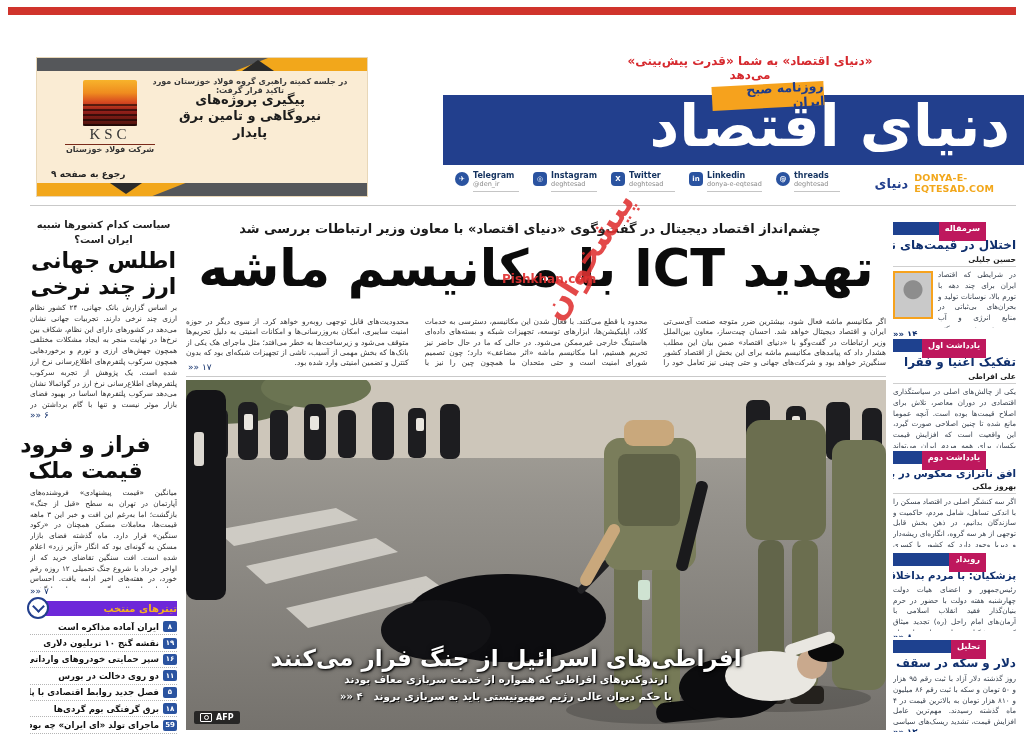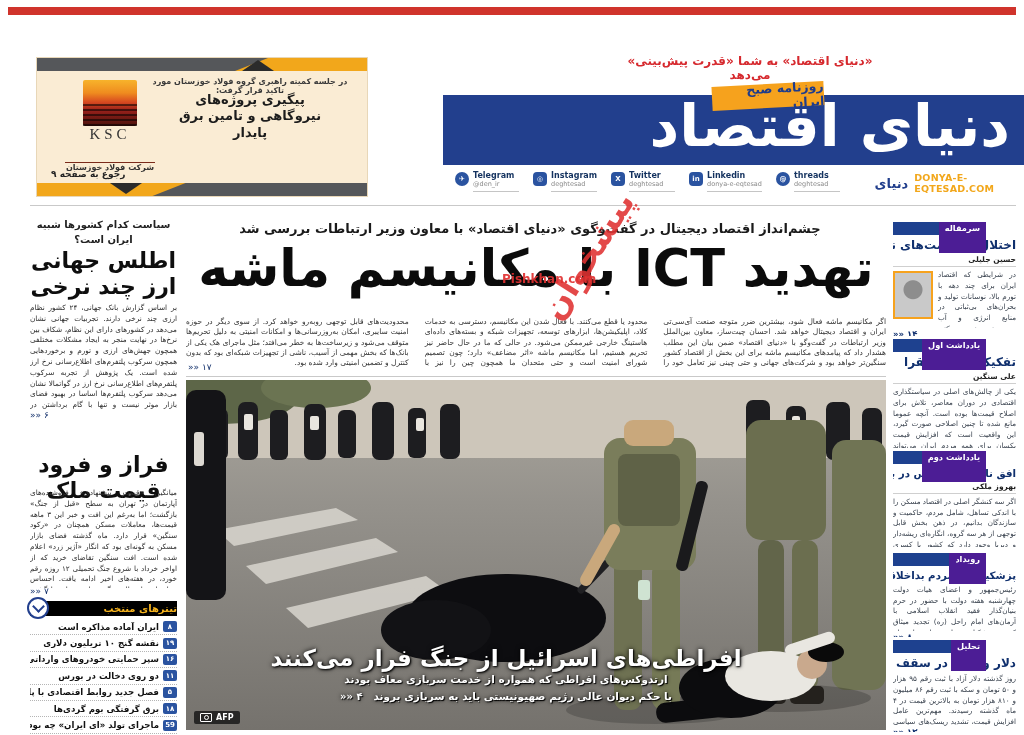--- a/index.html
+++ b/index.html
@@ -37,29 +37,29 @@
           border-right:16px solid transparent;border-bottom:11px solid #2b2b2b;}
   .tri-dn{position:absolute;width:0;height:0;border-left:16px solid transparent;
           border-right:16px solid transparent;border-top:11px solid #2b2b2b;}
   .ad-kicker{font-size:8px;font-weight:bold;color:#3a3a3a;text-align:center;}
   .ad-headline{font-size:13px;font-weight:900;color:#1c1c1c;text-align:center;line-height:1.25;}
   .ksc-block{width:54px;height:46px;border-radius:2px;
     background:linear-gradient(180deg,#f7b32b 0%,#ef8c1f 28%,#d84a20 48%,#97201a 66%,#4a120c 100%);}
   .ksc-lines{position:absolute;left:0;right:0;bottom:0;height:22px;
     background:repeating-linear-gradient(180deg,rgba(0,0,0,.55) 0 2px,transparent 2px 5px);}
   .ksc-letters{font-family:"Liberation Serif",serif;font-size:15px;letter-spacing:4px;
-    color:#333;border-bottom:1.5px solid #7a2a1a;padding-bottom:19px;}
+    color:#333;border-bottom:1.5px solid #7a2a1a;padding-bottom:1px;}
   .ksc-company{font-size:8px;color:#333;font-weight:bold;}
   .ad-ref{font-size:9px;font-weight:bold;color:#222;}
   
   .lc-kicker{font-size:10px;font-weight:bold;color:#222;text-align:center;line-height:1.5;}
   .lc-h{font-size:22px;font-weight:900;color:#0e0e0e;text-align:center;line-height:1.2;}
   .smallbody{font-size:7.3px;line-height:1.48;text-align:justify;color:#2d2d2d;overflow:hidden;}
   .pref{font-size:9px;font-weight:normal;color:#13306b;text-align:left;}
-  .sel-bar{background:#000000;display:flex;align-items:center;justify-content:flex-end;}
+  .sel-bar{background:#6d28d9;display:flex;align-items:center;justify-content:flex-end;}
   .sel-label{color:#f6b31d;font-weight:800;font-size:10px;padding-left:8px;}
   .sel-circle{position:absolute;left:-3px;top:-4px;width:18px;height:18px;border-radius:50%;
     background:#fff;border:2px solid #223f8d;display:flex;align-items:center;justify-content:center;}
   .sel-chev{width:7px;height:7px;border-right:2px solid #223f8d;border-bottom:2px solid #223f8d;
     transform:rotate(45deg);margin-top:-3px;}
   .sel-row{display:flex;align-items:center;gap:4px;border-bottom:1px dotted #b5b5b5;height:15.4px;overflow:hidden;}
   .sel-num{background:#2a53a0;color:#fff;font-size:7px;font-weight:bold;border-radius:2px;
     width:14px;height:11px;display:flex;align-items:center;justify-content:center;flex:none;}
   .sel-title{font-size:8.6px;font-weight:bold;color:#111;white-space:nowrap;overflow:hidden;}
   
@@ -79,21 +79,21 @@
     text-shadow:0 0 4px rgba(0,0,0,.9),1px 1px 1px #000;}
   .cap-ref{font-size:10px;font-weight:bold;color:#fff;}
   .afp{position:absolute;left:8px;bottom:6px;background:rgba(25,25,25,.85);color:#fff;
     font-size:8px;font-weight:bold;padding:2px 6px;border-radius:2px;display:flex;gap:4px;align-items:center;}
   .cam{width:10px;height:7px;border:1px solid #fff;border-radius:1px;position:relative;}
   .cam::after{content:"";position:absolute;left:3px;top:1px;width:3px;height:3px;border:1px solid #fff;border-radius:50%;}
   
   .sb-sec{position:absolute;left:0;width:123px;overflow:hidden;}
   .sb-head{position:relative;height:13px;margin-bottom:3px;}
   .sb-bar{position:absolute;left:-20px;right:30px;top:0;height:13px;background:#1e418f;}
-  .sb-chip{position:absolute;right:30px;top:0;height:31px;line-height:13px;background:#4c1d95;
+  .sb-chip{position:absolute;right:30px;top:0;height:19px;line-height:13px;background:#be185d;
     color:#fff;font-size:8.2px;font-weight:bold;padding:0 6px;white-space:nowrap;}
   .sb-h{font-size:12px;font-weight:800;color:#10306e;text-align:right;line-height:1.25;white-space:nowrap;overflow:hidden;}
   .sb-h.small{font-size:10.3px;}
   .sb-author{font-size:7.5px;font-weight:bold;color:#222;text-align:right;
     border-bottom:1px solid #cfcfcf;padding-bottom:2px;margin:2px 0 3px;}
   .sb-body{font-size:7.2px;line-height:1.5;text-align:justify;color:#39424e;overflow:hidden;}
   .sb-ref{font-size:8.5px;font-weight:bold;color:#10306e;text-align:left;margin-top:1px;}
   .sb-photo{float:left;width:36px;height:44px;border:2px solid #f6a21d;margin:1px 5px 2px 0;
     background:radial-gradient(circle at 50% 38%,#8d8d8d 0 9px,#c9c9c9 10px);}
 </style>
@@ -184,21 +184,21 @@
   <div class="abs hairline" style="left:30px;top:205px;width:986px;height:1px;"></div>
 
   <div class="abs rtl lc-kicker" style="left:30px;top:217px;width:147px;">سیاست کدام کشورها شبیه ایران است؟</div>
   <div class="abs rtl lc-h" style="left:30px;top:248px;width:147px;">
     <div>اطلس جهانی</div>
     <div>ارز چند نرخی</div>
   </div>
   <div class="abs rtl smallbody" style="left:30px;top:303px;width:147px;height:107px;">بر اساس گزارش بانک جهانی، ۲۴ کشور نظام ارزی چند نرخی دارند. تجربیات جهانی نشان می‌دهد در کشورهای دارای این نظام، شکاف بین نرخ‌ها در نهایت منجر به ایجاد مشکلات مختلفی همچون جهش‌های ارزی و تورم و برخوردهایی همچون سرکوب پلتفرم‌های اطلاع‌رسانی نرخ ارز شده است. یک پژوهش از تجربه سرکوب پلتفرم‌های اطلاع‌رسانی نرخ ارز در گواتمالا نشان می‌دهد سرکوب پلتفرم‌ها اساسا در بهبود فضای بازار موثر نیست و تنها با گام برداشتن در راستای تک‌نرخی کردن ارز می‌توان این وضعیت را بهبود بخشید.</div>
   <div class="abs rtl pref" style="left:30px;top:410px;width:40px;">۶ ««</div>
 
-  <div class="abs rtl lc-h" style="left:30px;top:432px;width:147px;margin-top:20px;">
+  <div class="abs rtl lc-h" style="left:12px;top:432px;width:147px;">
     <div>فراز و فرود</div>
     <div>قیمت ملک</div>
   </div>
   <div class="abs rtl smallbody" style="left:30px;top:488px;width:147px;height:100px;">میانگین «قیمت پیشنهادی» فروشنده‌های آپارتمان در تهران به سطح «قبل از جنگ» بازگشت؛ اما به‌رغم این افت و خبر این ۳ ماهه قیمت‌ها، معاملات مسکن همچنان در «رکود سنگین» قرار دارد. ماه گذشته فضای بازار مسکن به گونه‌ای بود که انگار «آژیر زرد» اعلام شده است. افت سنگین تقاضای خرید که از اواخر خرداد با شروع جنگ تحمیلی ۱۲ روزه رقم خورد، در هفته‌های اخیر ادامه یافت. احساس خطر از «احتمال جنگ دوباره» مانع بازگشت سرمایه‌گذاران ملکی به صحنه است. بررسی‌های «دنیای اقتصاد» از تحولات ماه گذشته بازار مسکن، ۱۰ رخداد را شناسایی کرده است.</div>
   <div class="abs rtl pref" style="left:30px;top:586px;width:40px;">۷ ««</div>
 
   <div class="abs sel-bar" style="left:30px;top:601px;width:147px;height:15px;">
     <span class="sel-label rtl">تیترهای منتخب</span>
     <span class="sel-circle">
         <span class="sel-chev"></span>
@@ -354,21 +354,21 @@
       </div>
       <div class="sb-ref">۱۴ ««</div>
     </div>
 
     <div class="sb-sec rtl" style="top:339px;height:109px;">
       <div class="sb-head">
           <span class="sb-bar"></span>
           <span class="sb-chip">یادداشت اول</span>
         </div>
       <div class="sb-h">تفکیک اغنیا و فقرا</div>
-      <div class="sb-author">علی سنگین</div>
+      <div class="sb-author">علی افراطی</div>
       <div class="sb-body" style="height:62px;">یکی از چالش‌های اصلی در سیاستگذاری اقتصادی در دوران معاصر، تلاش برای اصلاح قیمت‌ها بوده است. آنچه عموما مانع شده تا چنین اصلاحی صورت گیرد، این واقعیت است که افزایش قیمت یکسان برای همه مردم ایران می‌تواند پیامدهای مختلفی داشته باشد و خصوصا اقشار ضعیف آسیب‌های زیادی ببینند.</div>
 
     </div>
 
     <div class="sb-sec rtl" style="top:451px;height:99px;">
       <div class="sb-head">
           <span class="sb-bar"></span>
           <span class="sb-chip">یادداشت دوم</span>
         </div>
       <div class="sb-h small">افق ناترازی معکوس در بازار مسکن</div>

